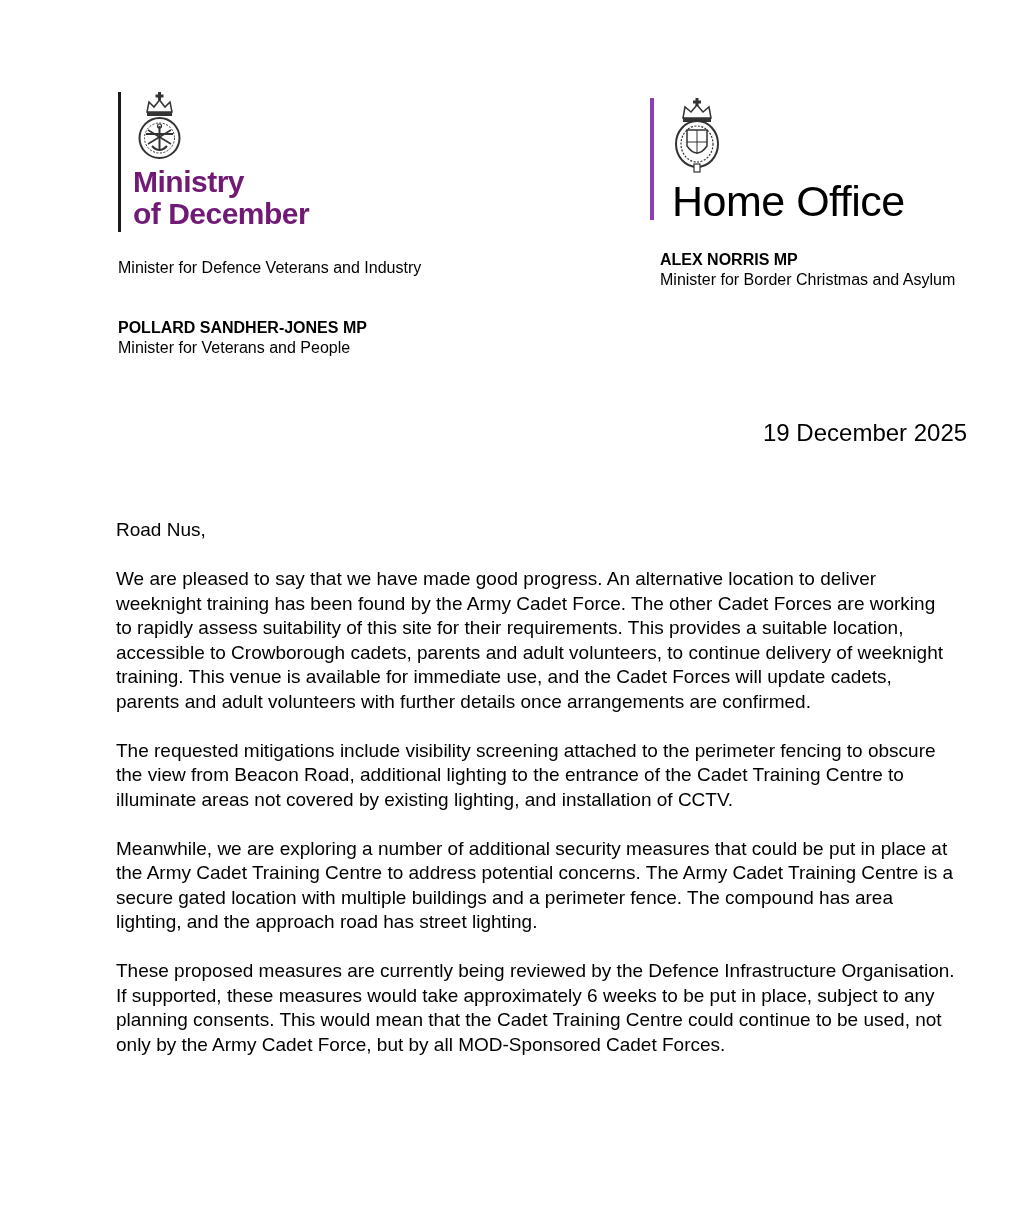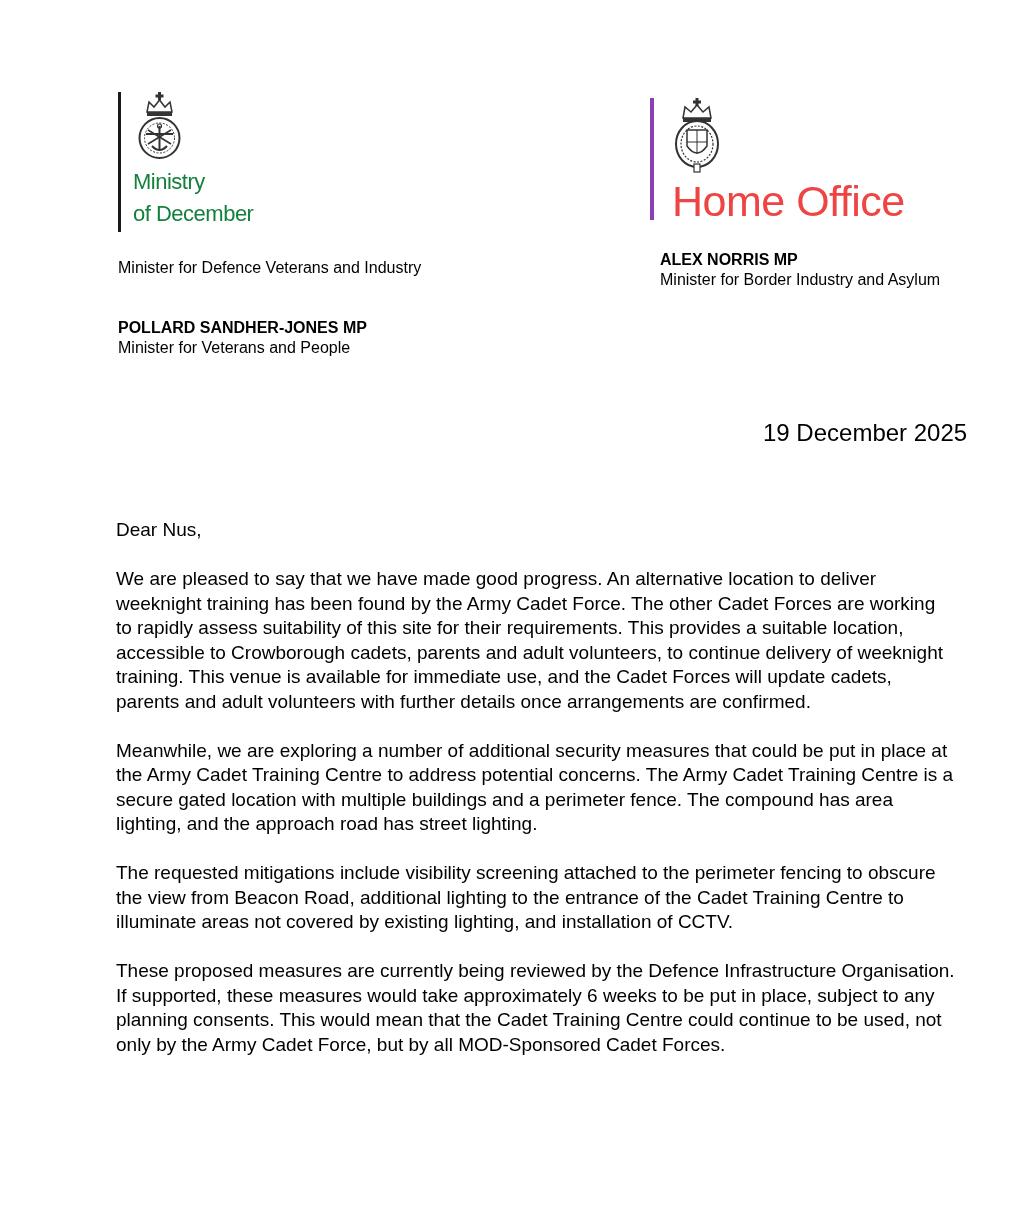--- a/index.html
+++ b/index.html
@@ -3,26 +3,26 @@
   <meta charset="utf-8">
   <style>
     html, body { margin: 0; padding: 0; background: #ffffff; }
     body {
       width: 1036px; height: 1224px; position: relative; overflow: hidden;
       font-family: "Liberation Sans", sans-serif; color: #000;
     }
     .mod-logo { position: absolute; left: 118px; top: 92px; width: 200px; height: 142px; }
     .mod-bar { position: absolute; left: 0; top: 0; width: 3px; height: 140px; background: #1a1a1a; }
     .mod-crest { position: absolute; left: 12px; top: 0; width: 60px; height: 68px; }
-    .mod-word { position: absolute; left: 15px; top: 74px; font-size: 22px; line-height: 32px; color: #15803d; letter-spacing: -0.5px; }
+    .mod-word { position: absolute; left: 15px; top: 74px; font-size: 30px; line-height: 32px; color: #701a75; letter-spacing: -0.5px; font-weight: bold; }
 
     .ho-logo { position: absolute; left: 650px; top: 98px; width: 300px; height: 124px; }
     .ho-bar { position: absolute; left: 0; top: 0; width: 4px; height: 122px; background: #8a3fb4; }
     .ho-crest { position: absolute; left: 22px; top: 0; width: 50px; height: 76px; }
-    .ho-word { position: absolute; left: 22px; top: 80px; font-size: 43px; line-height: 46px; color: #ef4444; letter-spacing: -0.5px; white-space: nowrap; }
+    .ho-word { position: absolute; left: 22px; top: 80px; font-size: 43px; line-height: 46px; color: #000000; letter-spacing: -0.5px; white-space: nowrap; }
 
     .minister { position: absolute; font-size: 16px; line-height: 20px; }
     .minister .name { font-weight: bold; }
     .m1 { left: 118px; top: 258px; }
     .m2 { left: 118px; top: 318px; }
     .m3 { left: 660px; top: 250px; }
 
     .date { position: absolute; left: 763px; top: 421px; font-size: 24px; line-height: 24px; }
 
     .body-text { position: absolute; left: 116px; top: 518px; width: 840px; font-size: 19px; line-height: 24.5px; }
@@ -72,24 +72,24 @@
 
 <div class="minister m1">
   <div>Minister for Defence Veterans and Industry</div>
 </div>
 <div class="minister m2">
   <div class="name">POLLARD SANDHER-JONES MP</div>
   <div>Minister for Veterans and People</div>
 </div>
 <div class="minister m3">
   <div class="name">ALEX NORRIS MP</div>
-  <div>Minister for Border Industry and Asylum</div>
+  <div>Minister for Border Christmas and Asylum</div>
 </div>
 
 <div class="date">19 December 2025</div>
 
 <div class="body-text">
-  <p>Dear Nus,</p>
+  <p>Road Nus,</p>
   <p>We are pleased to say that we have made good progress. An alternative location to deliver weeknight training has been found by the Army Cadet Force. The other Cadet Forces are working to rapidly assess suitability of this site for their requirements. This provides a suitable location, accessible to Crowborough cadets, parents and adult volunteers, to continue delivery of weeknight training. This venue is available for immediate use, and the Cadet Forces will update cadets, parents and adult volunteers with further details once arrangements are confirmed.</p>
+  <p>The requested mitigations include visibility screening attached to the perimeter fencing to obscure the view from Beacon Road, additional lighting to the entrance of the Cadet Training Centre to illuminate areas not covered by existing lighting, and installation of CCTV.</p>
   <p>Meanwhile, we are exploring a number of additional security measures that could be put in place at the Army Cadet Training Centre to address potential concerns. The Army Cadet Training Centre is a secure gated location with multiple buildings and a perimeter fence. The compound has area lighting, and the approach road has street lighting.</p>
-  <p>The requested mitigations include visibility screening attached to the perimeter fencing to obscure the view from Beacon Road, additional lighting to the entrance of the Cadet Training Centre to illuminate areas not covered by existing lighting, and installation of CCTV.</p>
   <p>These proposed measures are currently being reviewed by the Defence Infrastructure Organisation. If supported, these measures would take approximately 6 weeks to be put in place, subject to any planning consents. This would mean that the Cadet Training Centre could continue to be used, not only by the Army Cadet Force, but by all MOD-Sponsored Cadet Forces.</p>
 </div>
 
 </body></html>

